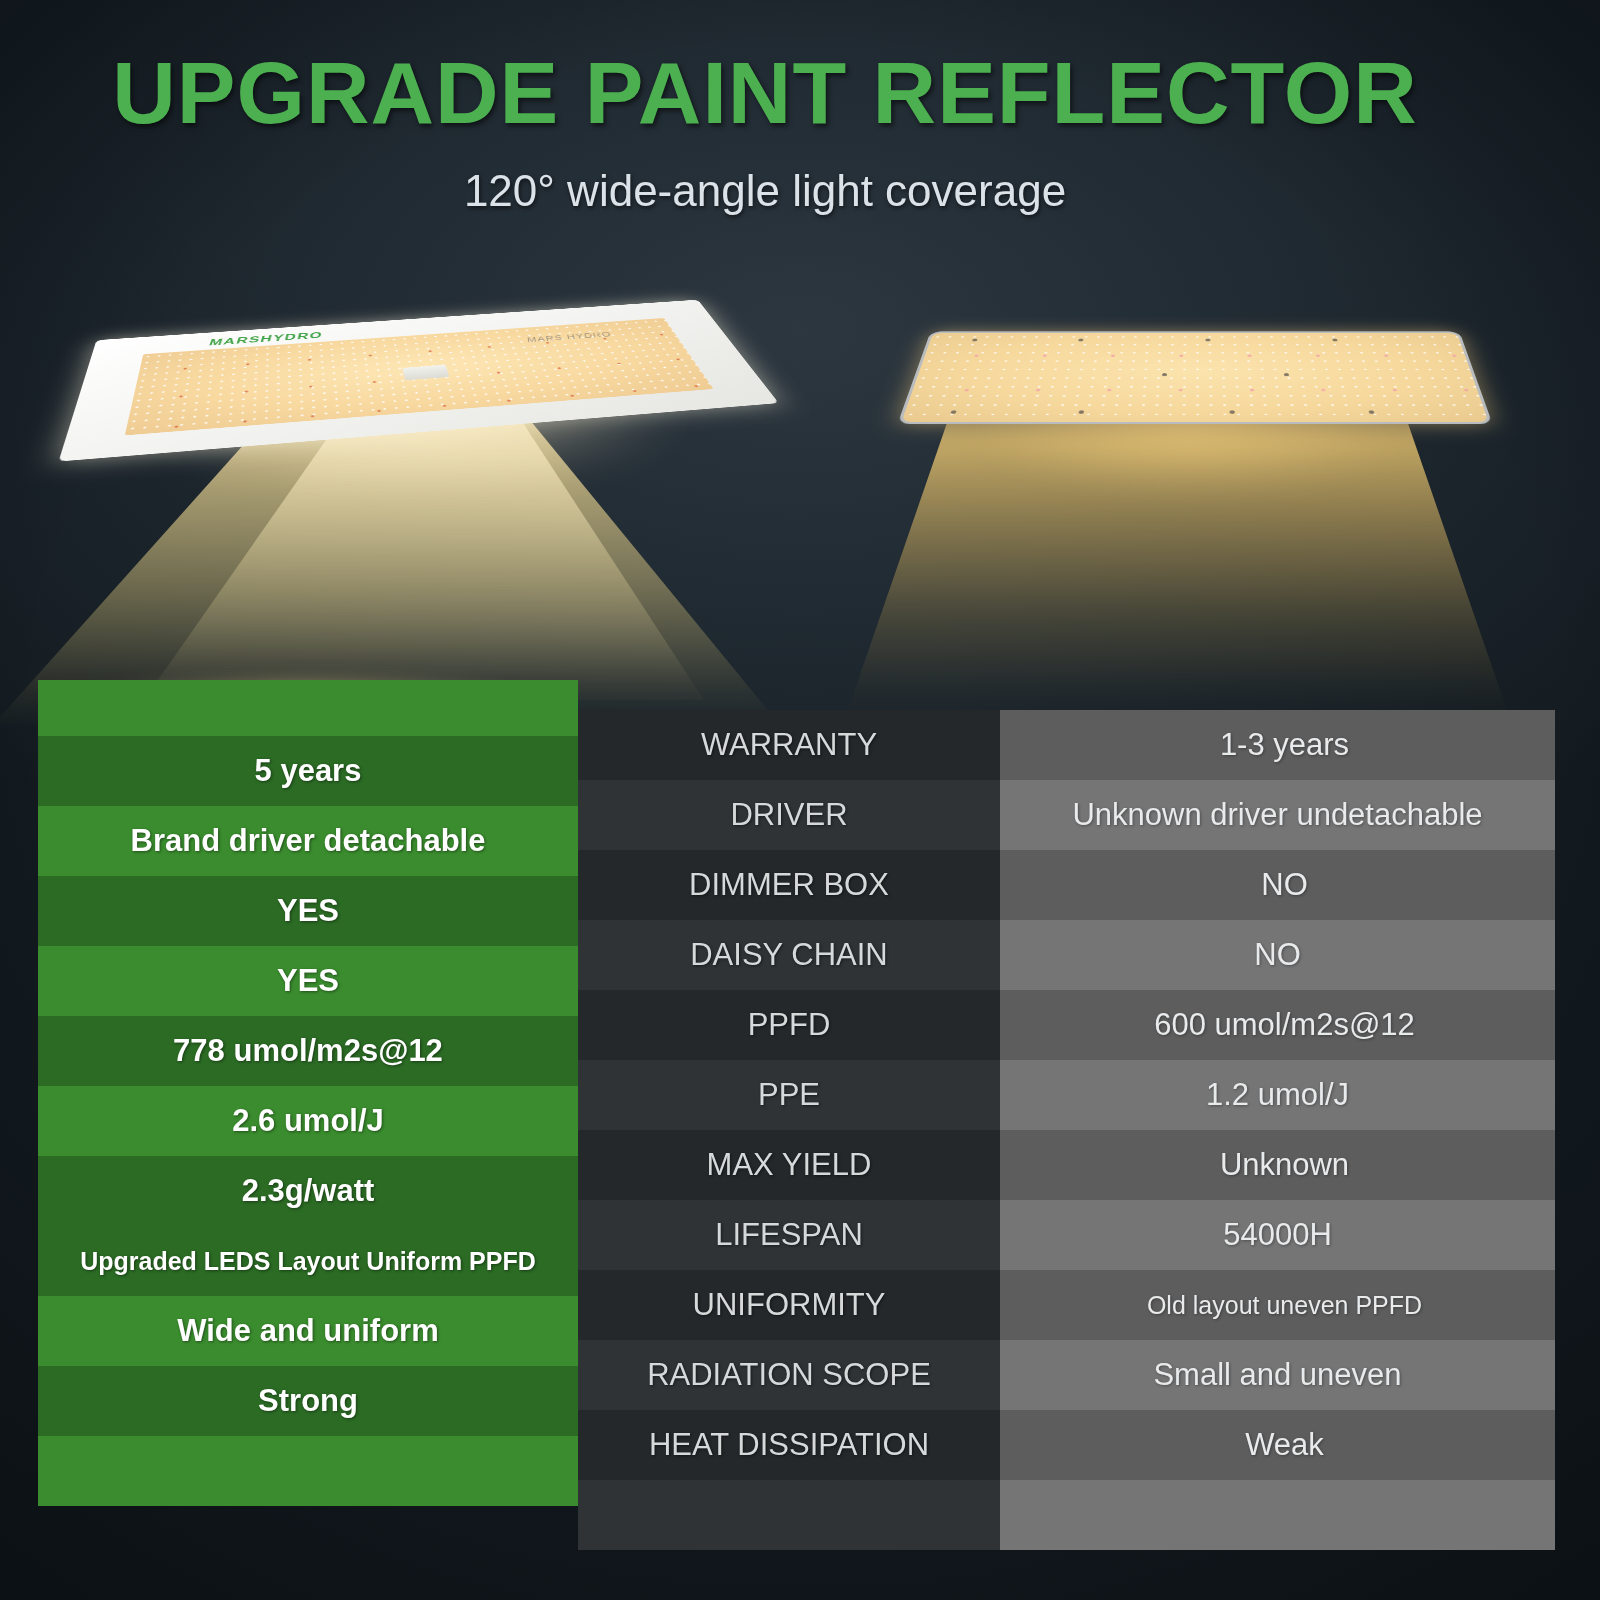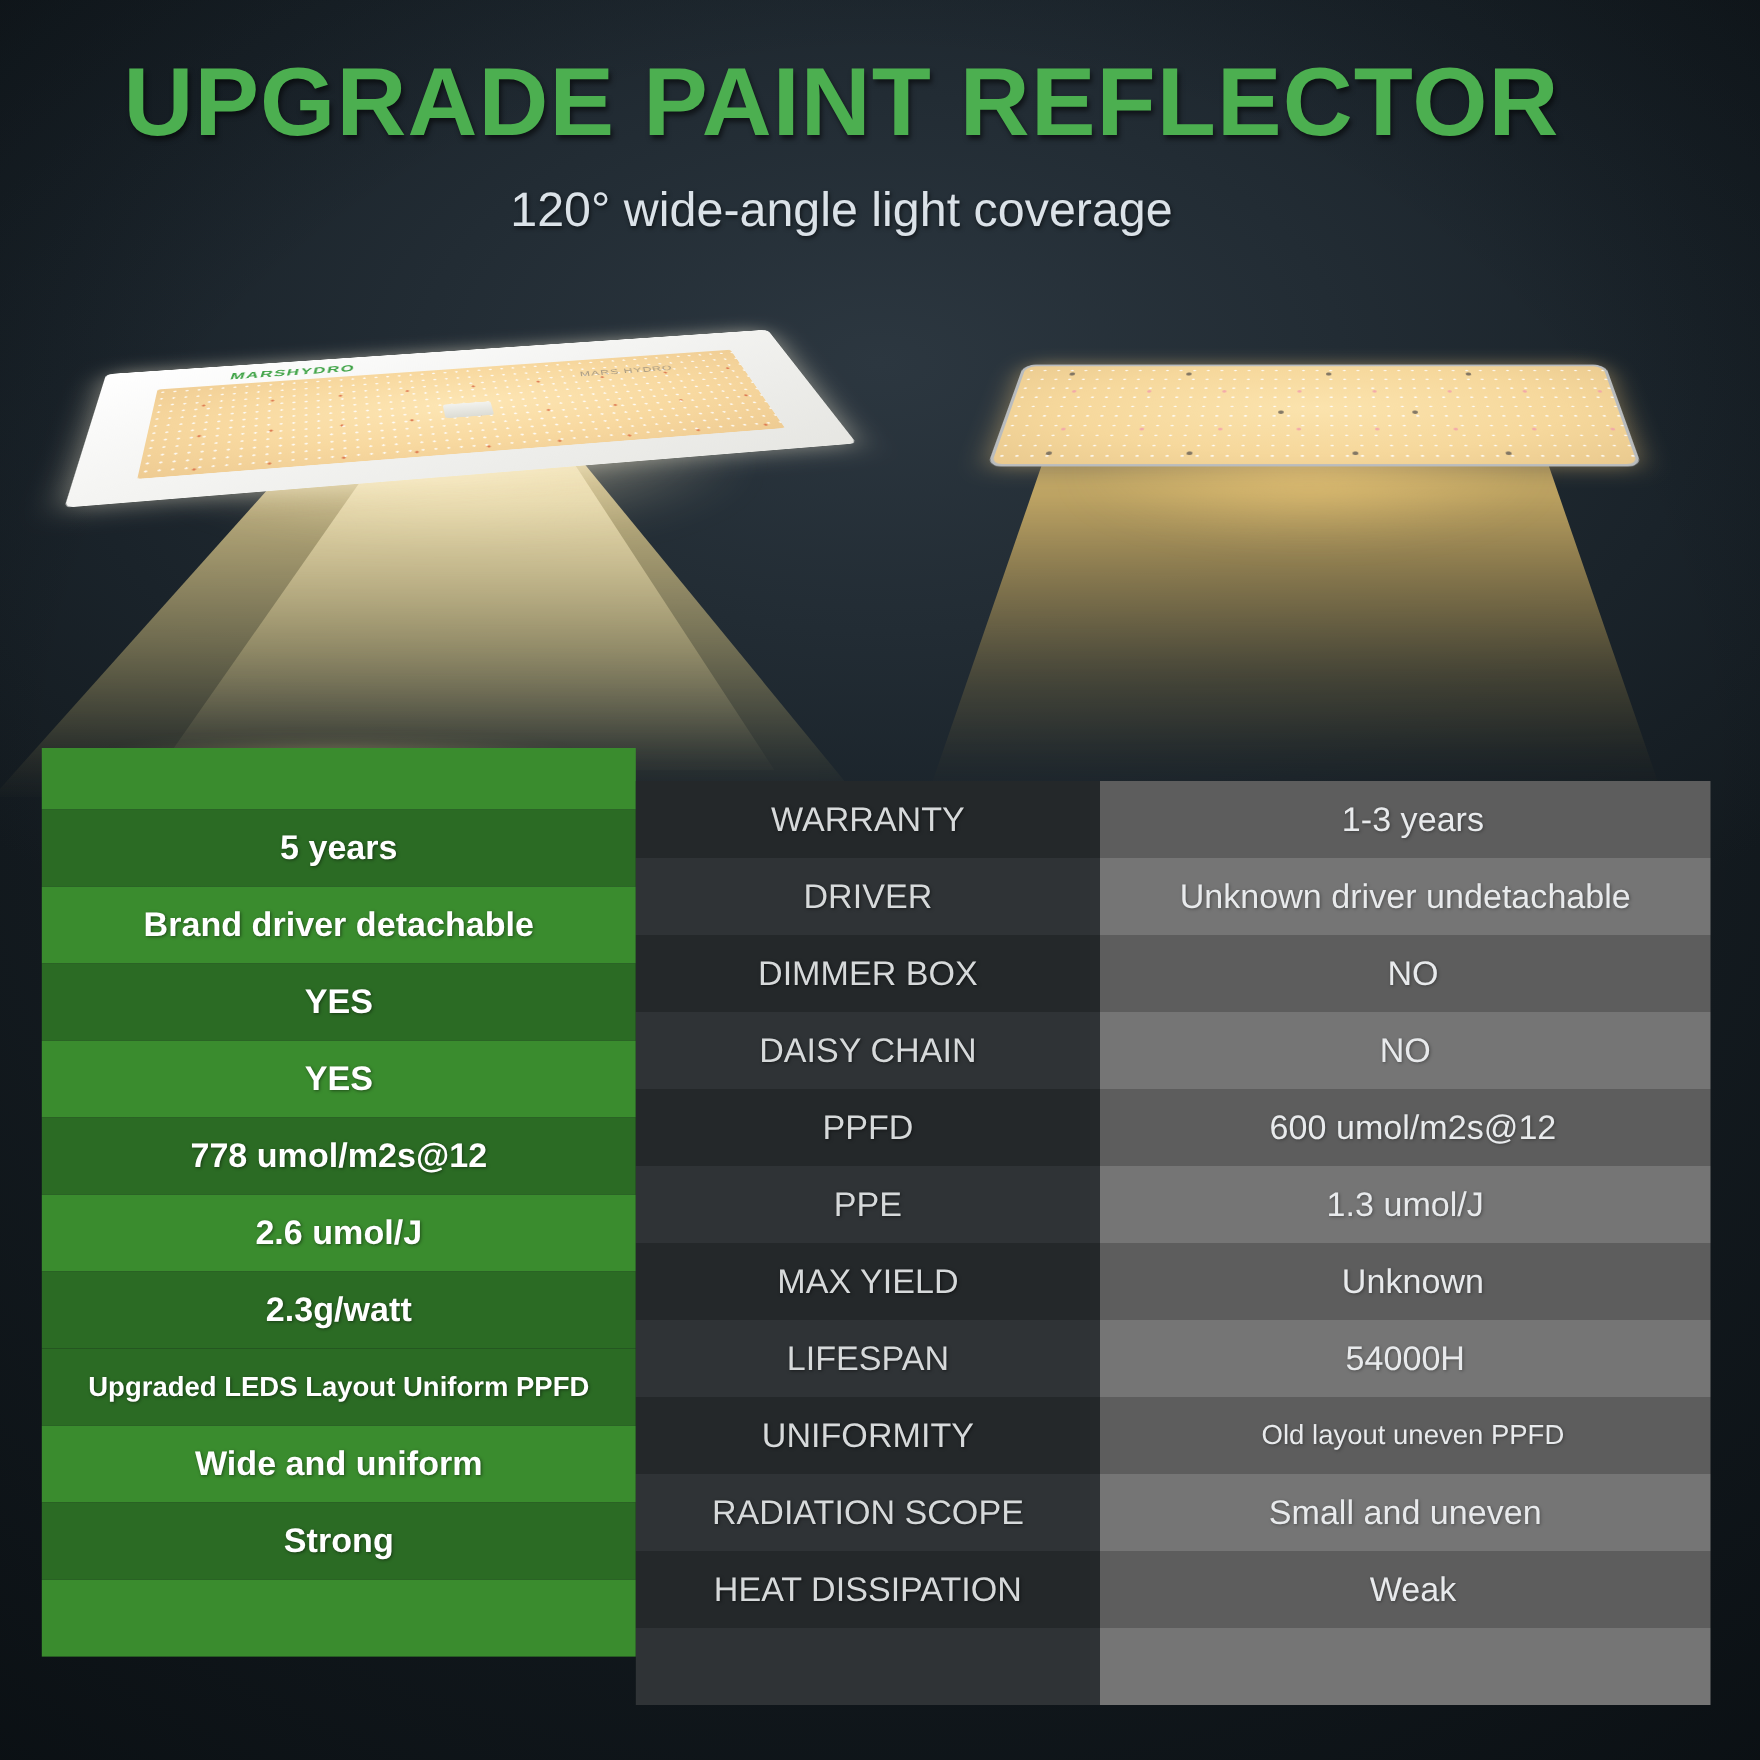--- a/index.html
+++ b/index.html
@@ -287,21 +287,21 @@
       <div class="cell odd">HEAT DISSIPATION</div>
       <div class="cell even"></div>
     </div>
 
   <div class="table col-bad" id="col-bad">
       <div class="cell odd">1-3 years</div>
       <div class="cell even">Unknown driver undetachable</div>
       <div class="cell odd">NO</div>
       <div class="cell even">NO</div>
       <div class="cell odd">600 umol/m2s@12</div>
-      <div class="cell even">1.3 umol/J</div>
+      <div class="cell even">1.2 umol/J</div>
       <div class="cell odd">Unknown</div>
       <div class="cell even">54000H</div>
       <div class="cell odd small">Old layout uneven PPFD</div>
       <div class="cell even">Small and uneven</div>
       <div class="cell odd">Weak</div>
       <div class="cell even"></div>
     </div>
 
   <div class="vignette"></div>
 </div>

